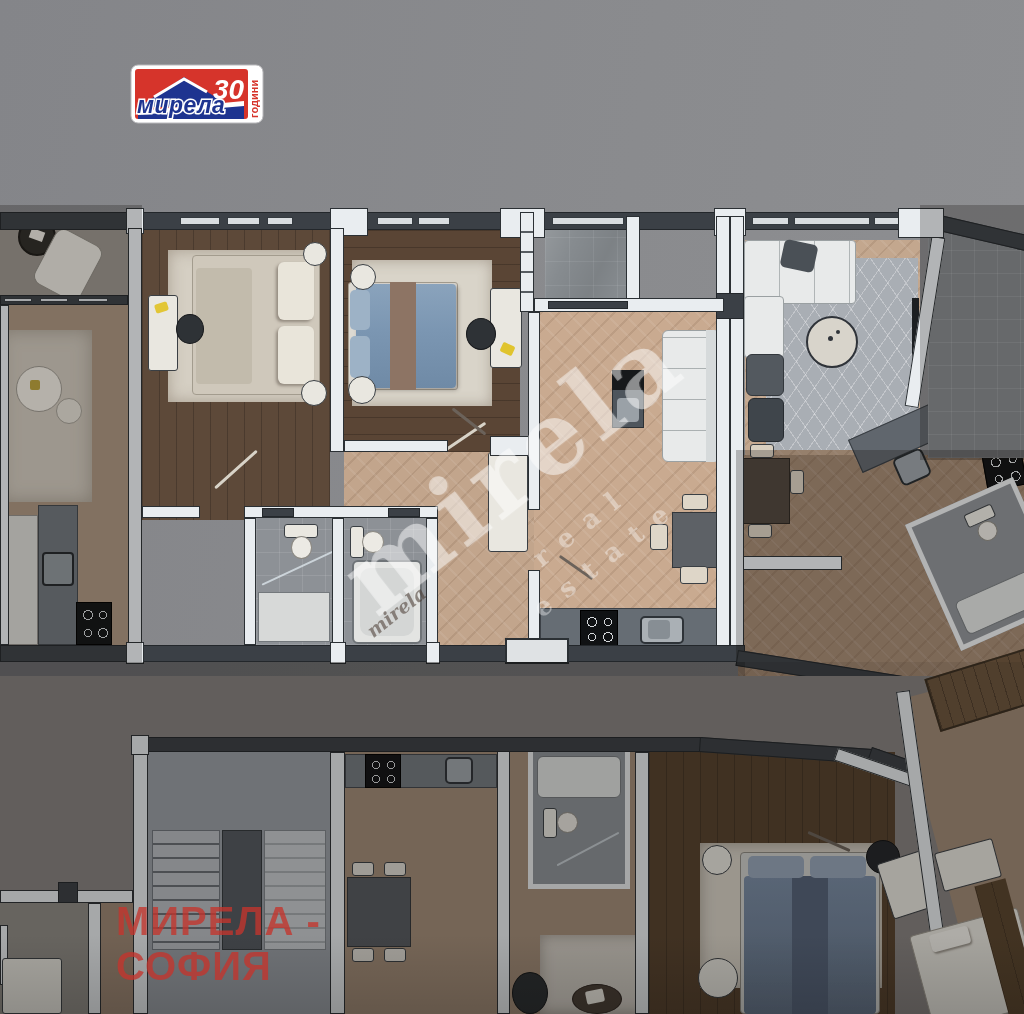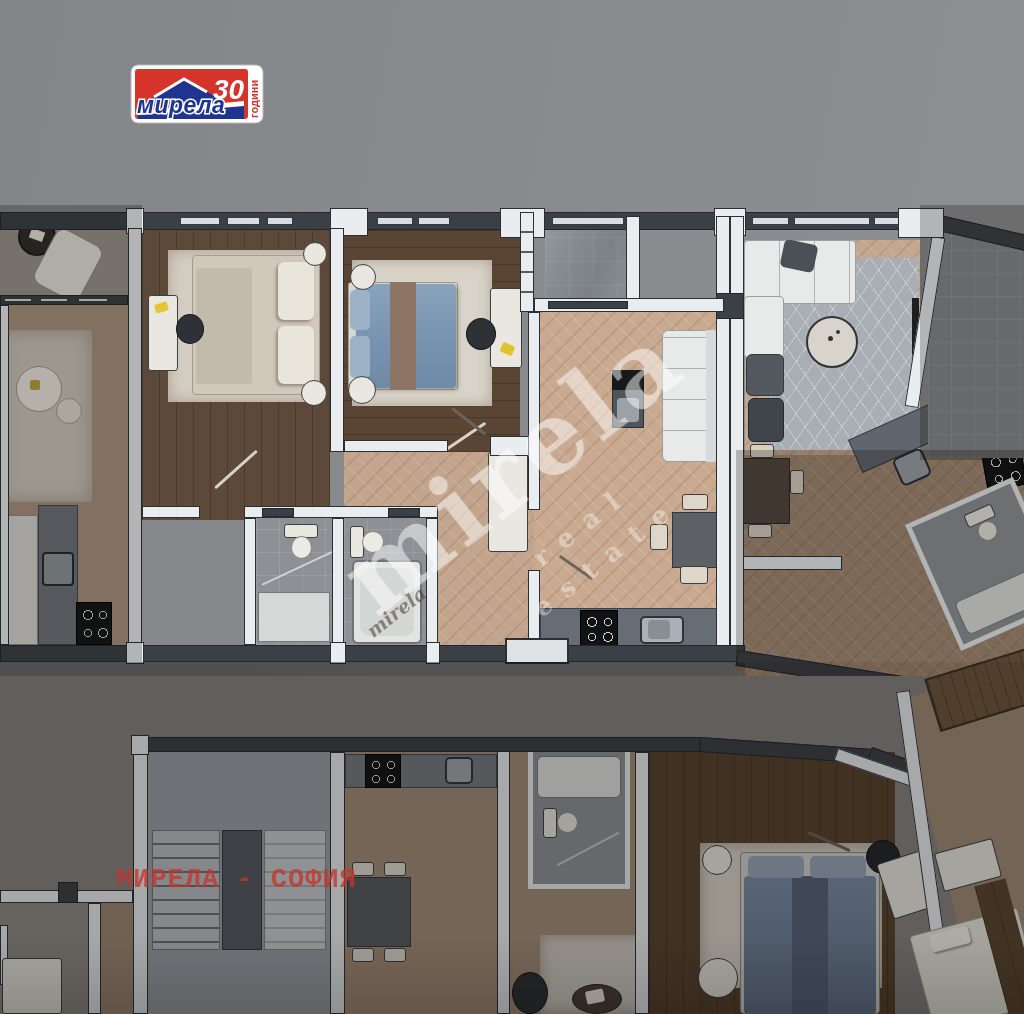--- a/index.html
+++ b/index.html
@@ -280,21 +280,21 @@
 
   <div class="abs dim" style="left:0;top:205px;width:142px;height:457px;"></div>
   <div class="abs dim" style="left:920px;top:205px;width:104px;height:255px;"></div>
   <div class="abs dim" style="left:736px;top:450px;width:288px;height:212px;"></div>
   <div class="abs dim" style="left:0;top:662px;width:1024px;height:352px;background:rgba(14,10,7,0.30);"></div>
   <div class="abs" style="left:0;top:934px;width:1024px;height:80px;background:linear-gradient(180deg,rgba(0,0,0,0) 0%,rgba(0,0,0,0.14) 100%);pointer-events:none;"></div>
 
   <div class="abs wm-big" style="left:282px;top:403px;width:460px;height:130px;font-size:100px;letter-spacing:6px;line-height:130px;text-align:center;transform:rotate(-38deg);">mirela</div>
   <div class="abs wm-sub" style="left:422px;top:505px;width:320px;height:40px;font-size:26px;letter-spacing:15px;word-spacing:18px;line-height:40px;text-align:center;transform:rotate(-38deg);">real estate</div>
   <div class="abs" style="left:338px;top:600px;width:120px;height:28px;font-family:'DejaVu Serif',serif;font-style:italic;font-weight:bold;font-size:19px;color:rgba(70,55,45,0.55);transform:rotate(-38deg);text-align:center;">mirela</div>
-  <div class="abs wm-red" style="left:116px;top:865px;width:300px;height:34px;font-size:27px;color:rgba(196,52,45,0.78);font-family:Liberation Mono, monospace;">МИРЕЛА - СОФИЯ</div>
+  <div class="abs wm-red" style="left:116px;top:899px;width:300px;height:34px;font-size:40px;color:rgba(196,52,45,0.78);">МИРЕЛА - СОФИЯ</div>
 
   <div class="abs" style="left:130px;top:64px;width:134px;height:60px;">
     <svg width="134" height="60" viewBox="0 0 134 60">
       <rect x="1" y="1" width="132" height="58" rx="7" fill="#ffffff" stroke="#b9b9bc" stroke-width="1"></rect>
       <rect x="5" y="5" width="113" height="50" rx="3" fill="#d6342b"></rect>
       <polygon points="9,43 54,13 101,43" fill="#1e3490"></polygon>
       <polyline points="24,33 54,15 77,28" fill="none" stroke="#ffffff" stroke-width="3"></polyline>
       <polygon points="8,47 114,37 114,43 8,53" fill="#ffffff"></polygon>
       <polygon points="8,51 114,42 114,55 8,55" fill="#1e3490"></polygon>
       <text x="7" y="49" font-family="Liberation Sans, sans-serif" font-size="23" font-weight="bold" font-style="italic" fill="#1e3490" stroke="#ffffff" stroke-width="3" paint-order="stroke" letter-spacing="0.5">мирела</text>

